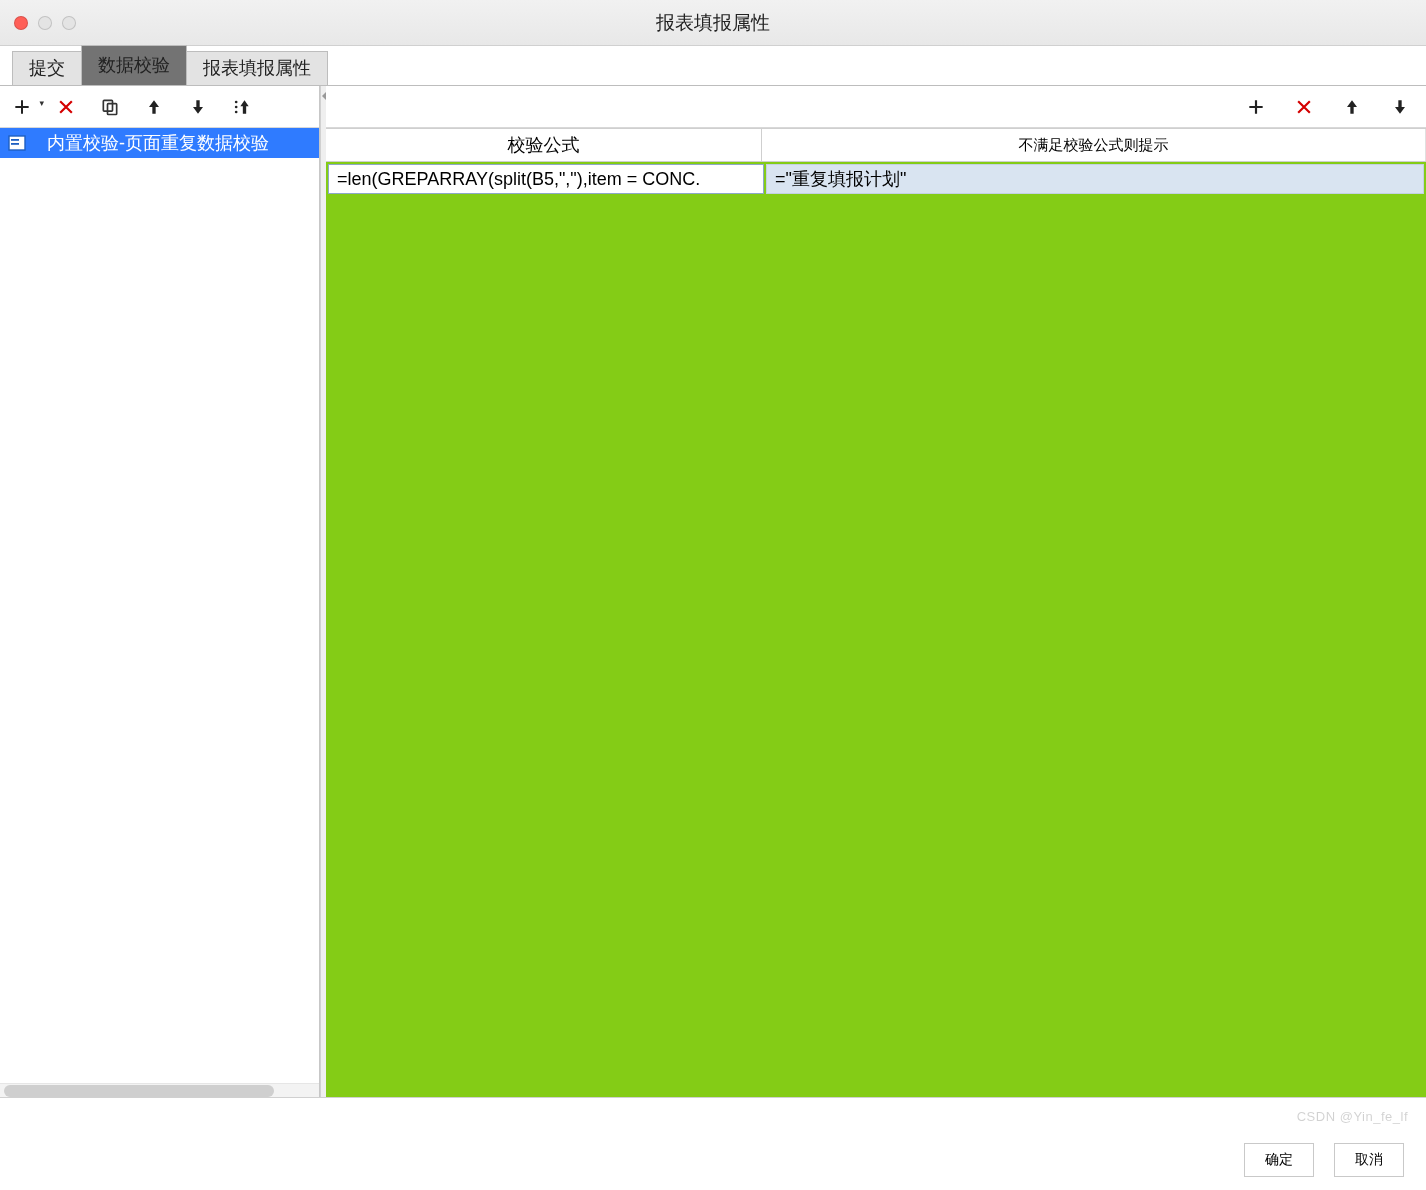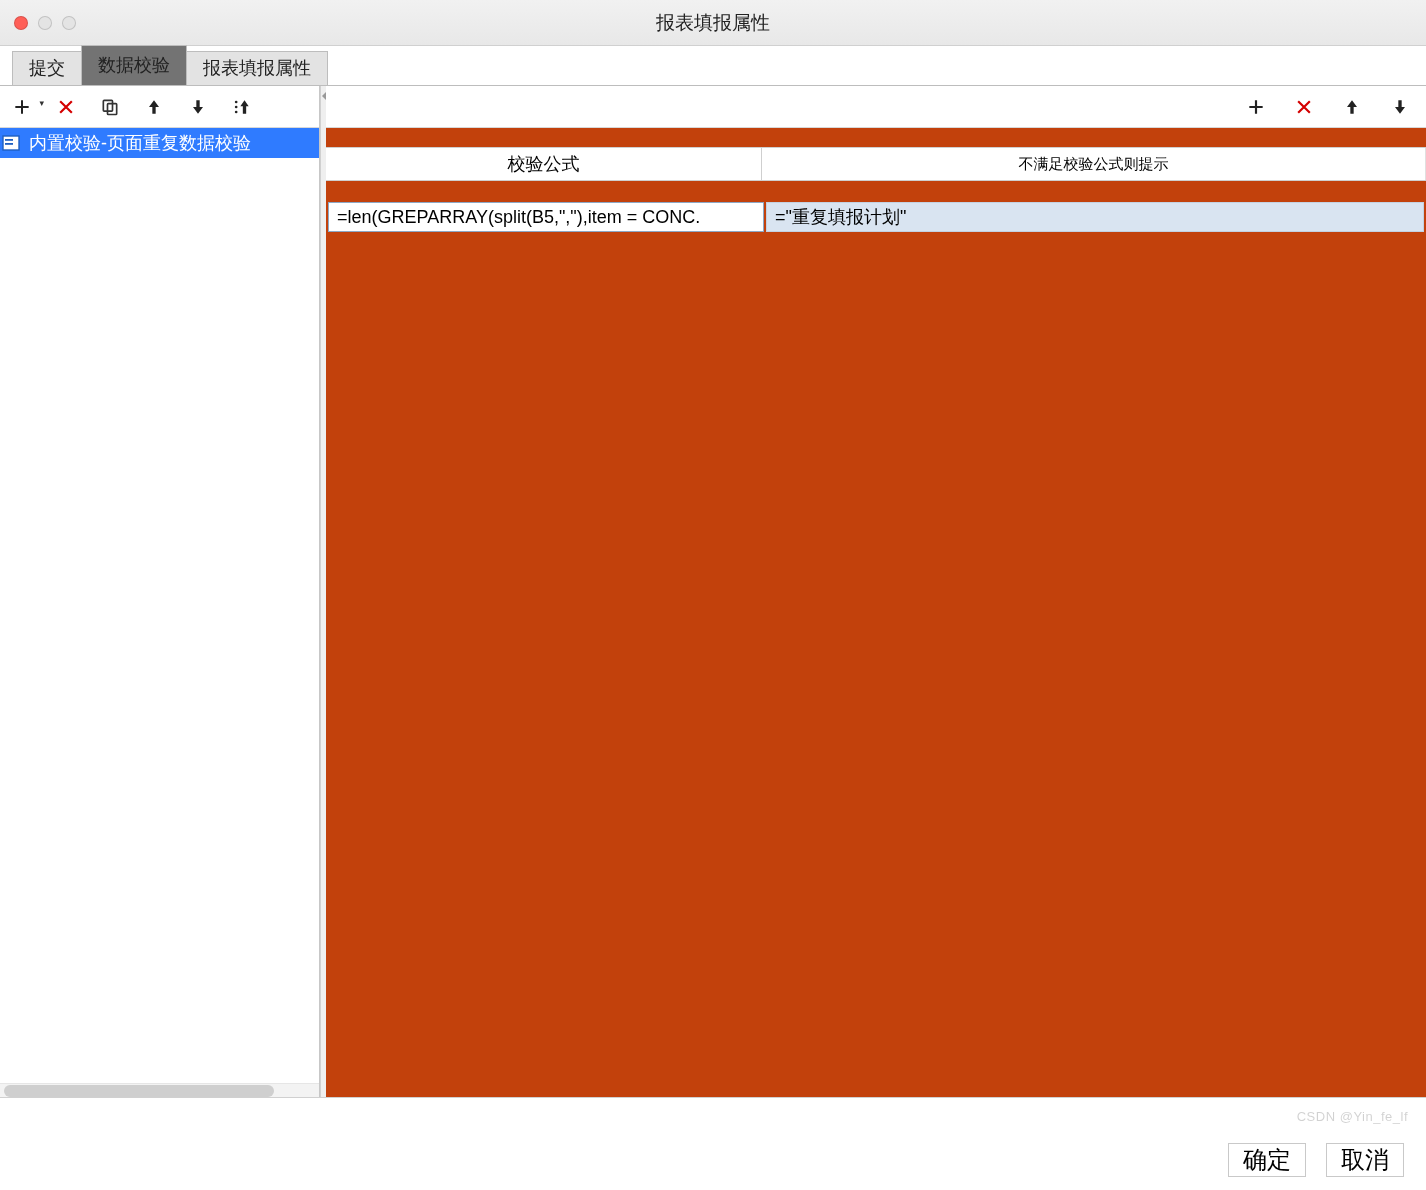--- a/index.html
+++ b/index.html
@@ -38,49 +38,49 @@
       color:#222;
       height:34px;
       display:flex; align-items:center;
       cursor:default;
     }
     .tab:first-child{ margin-left:12px;justify-content:center;}
     .tab.active { background:#737373; height:40px; position:relative; z-index:2; border-top:1px solid #bdbdbd;}
     
     .main { display:flex; height:1012px; border-bottom:1px solid #d0d0d0;}
     .left { width:320px; border-right:1px solid #c7c7c7; display:flex; flex-direction:column; }
-    .right { flex:1; display:flex; flex-direction:column; background:#c2410c;gap:19px; }
+    .right { flex:1; display:flex; flex-direction:column; background:#84cc16; }
     
     .ltool { height:42px; border-bottom:1px solid #d8d8d8; display:flex; align-items:center; padding:0 10px; gap:20px; background:#fff;}
     .icoBtn { width:24px; height:24px; display:flex; align-items:center; justify-content:center; color:#333; cursor:default;}
     .icoBtn svg { width:20px; height:20px; }
     .red-stroke svg { stroke:#d40000; }
     .addBtn { position:relative;}
     .addBtn .drop { position:absolute; right:-10px; top:3px; font-size:9px; color:#333;}
     
     .list { flex:1; overflow:auto; background:#fff;}
-    .row { display:flex; align-items:center; gap:9px; height:30px; padding:0 2px; font-size:18px; white-space:nowrap; overflow:hidden;}
+    .row { display:flex; align-items:center; gap:21px; height:30px; padding:0 8px; font-size:18px; white-space:nowrap; overflow:hidden;}
     .row.selected { background:#2f7bff; color:#fff;}
     .rowIcon { width:18px; height:16px; flex:none;}
     .rowIcon svg { display:block;}
     .scroll-ghost { height:14px; background:#f3f3f3; border-top:1px solid #e6e6e6; margin-top:auto;}
     .scroll-thumb { width:270px; height:12px; background:#cfcfcf; border-radius:6px; margin:1px 0 0 4px;}
     
     .rtool { height:42px; display:flex; align-items:center; justify-content:flex-end; padding:0 14px; gap:24px; border-bottom:1px solid #d8d8d8; background:#fff;}
     
     .gridHead { display:flex; background:#fff; border-top:1px solid #cfcfcf; border-bottom:1px solid #cfcfcf; height:34px;}
     .gh1 { width:436px; border-right:1px solid #cfcfcf; display:flex; align-items:center; justify-content:center; font-size:18px;}
     .gh2 { flex:1; display:flex; align-items:center; justify-content:center; font-size:15px; border-right:1px solid #e0e0e0;}
     .gridRow { display:flex; height:34px;}
     .cell { display:flex; align-items:center; padding:0 8px; font-size:18px; overflow:hidden; white-space:nowrap;}
     .cell.c1 { width:436px; background:#fff; border:1px solid #8da8c6; margin:2px 1px 0 2px; height:30px;}
     .cell.c2 { flex:1; background:#d9e4f1; margin:2px 2px 0 1px; height:30px; border:1px solid #c3d1e2;}
     
     .footer { position:absolute; bottom:0; left:0; right:0; height:60px; background:#fff; display:flex; justify-content:flex-end; align-items:center; gap:20px; padding-right:22px;}
-    .btn { min-width:70px; height:34px; border:1px solid #c9c9c9; background:#fff; font-size:24px; display:flex; align-items:center; justify-content:center; padding:16px 14px; cursor:default;}
+    .btn { min-width:70px; height:34px; border:1px solid #c9c9c9; background:#fff; font-size:14px; display:flex; align-items:center; justify-content:center; padding:16px 14px; cursor:default;}
     .splitter { width:6px; background:#efefef; border-left:1px solid #d0d0d0; cursor:col-resize; position:relative;}
     .splitter::before{content:"";position:absolute;left:1px;top:6px;border-left:4px solid #999;border-top:4px solid transparent;border-bottom:4px solid transparent;transform:rotate(180deg);}
     .watermark { position:absolute; right:18px; bottom:66px; font-size:13px; color:rgba(0,0,0,.18); letter-spacing:.5px;}
   </style>
 </head>
 <body>
 
 <div class="titlebar">
   <div class="traffic">
     <div class="dot red"></div>

